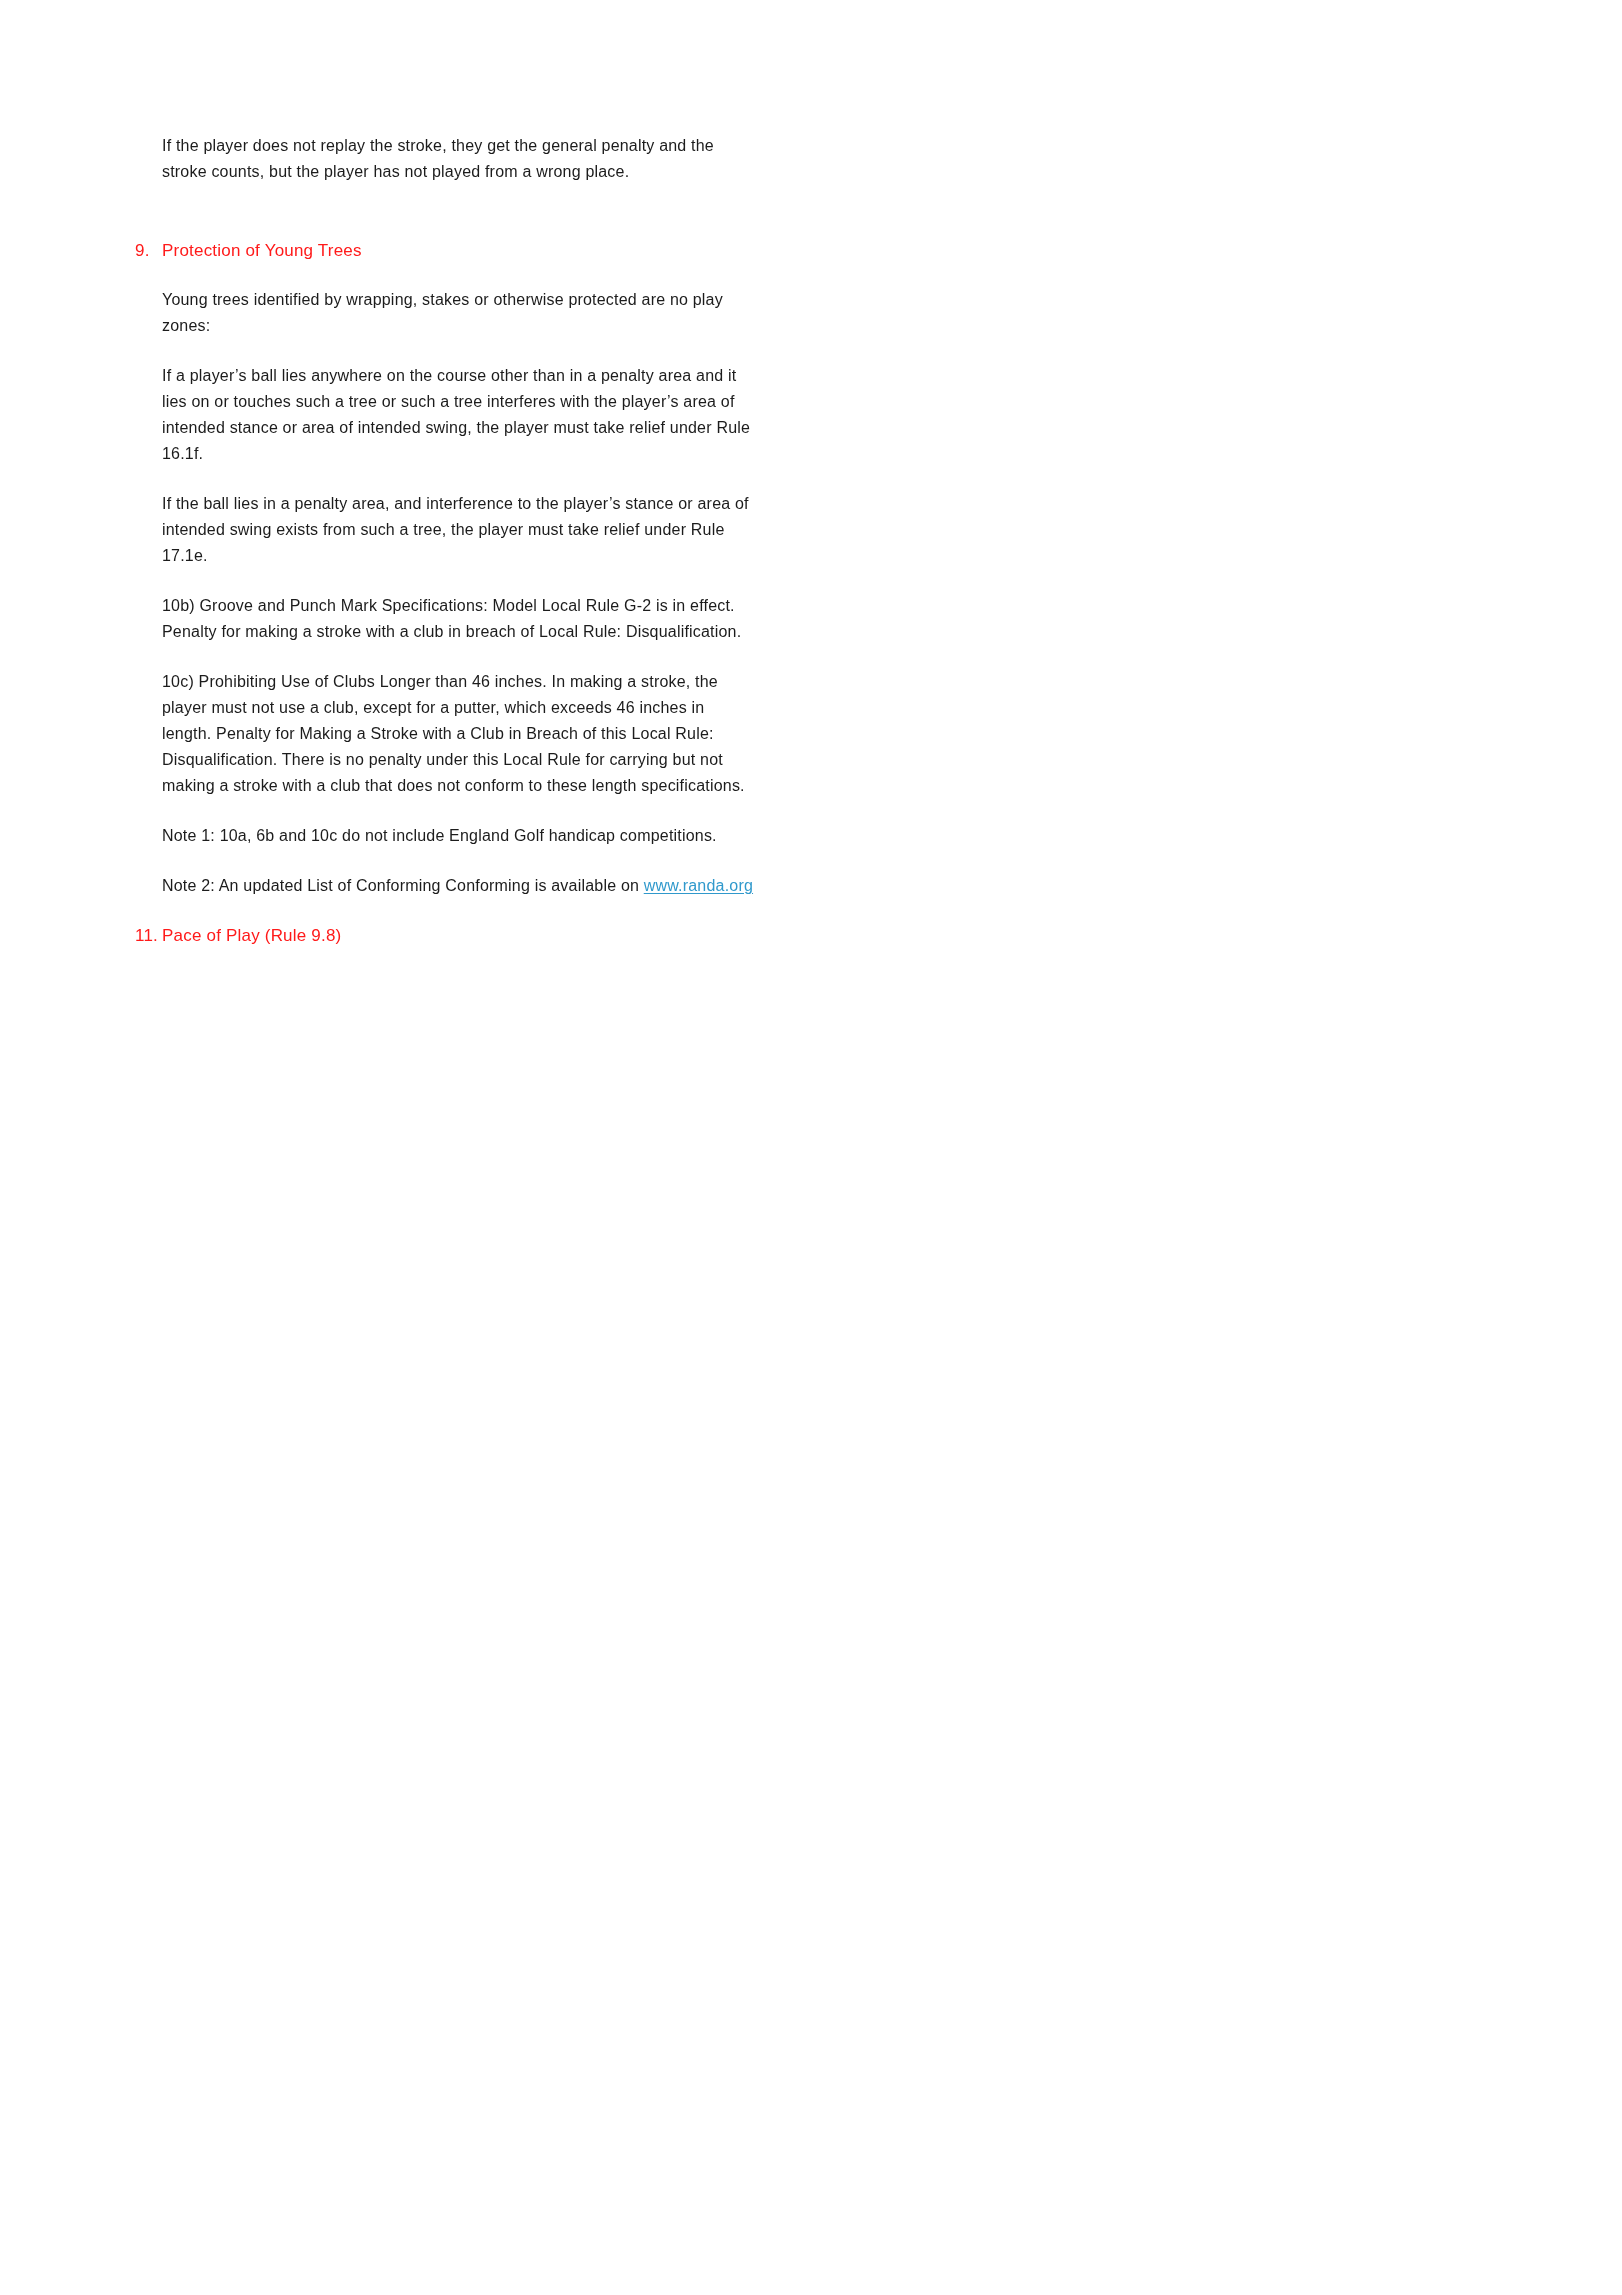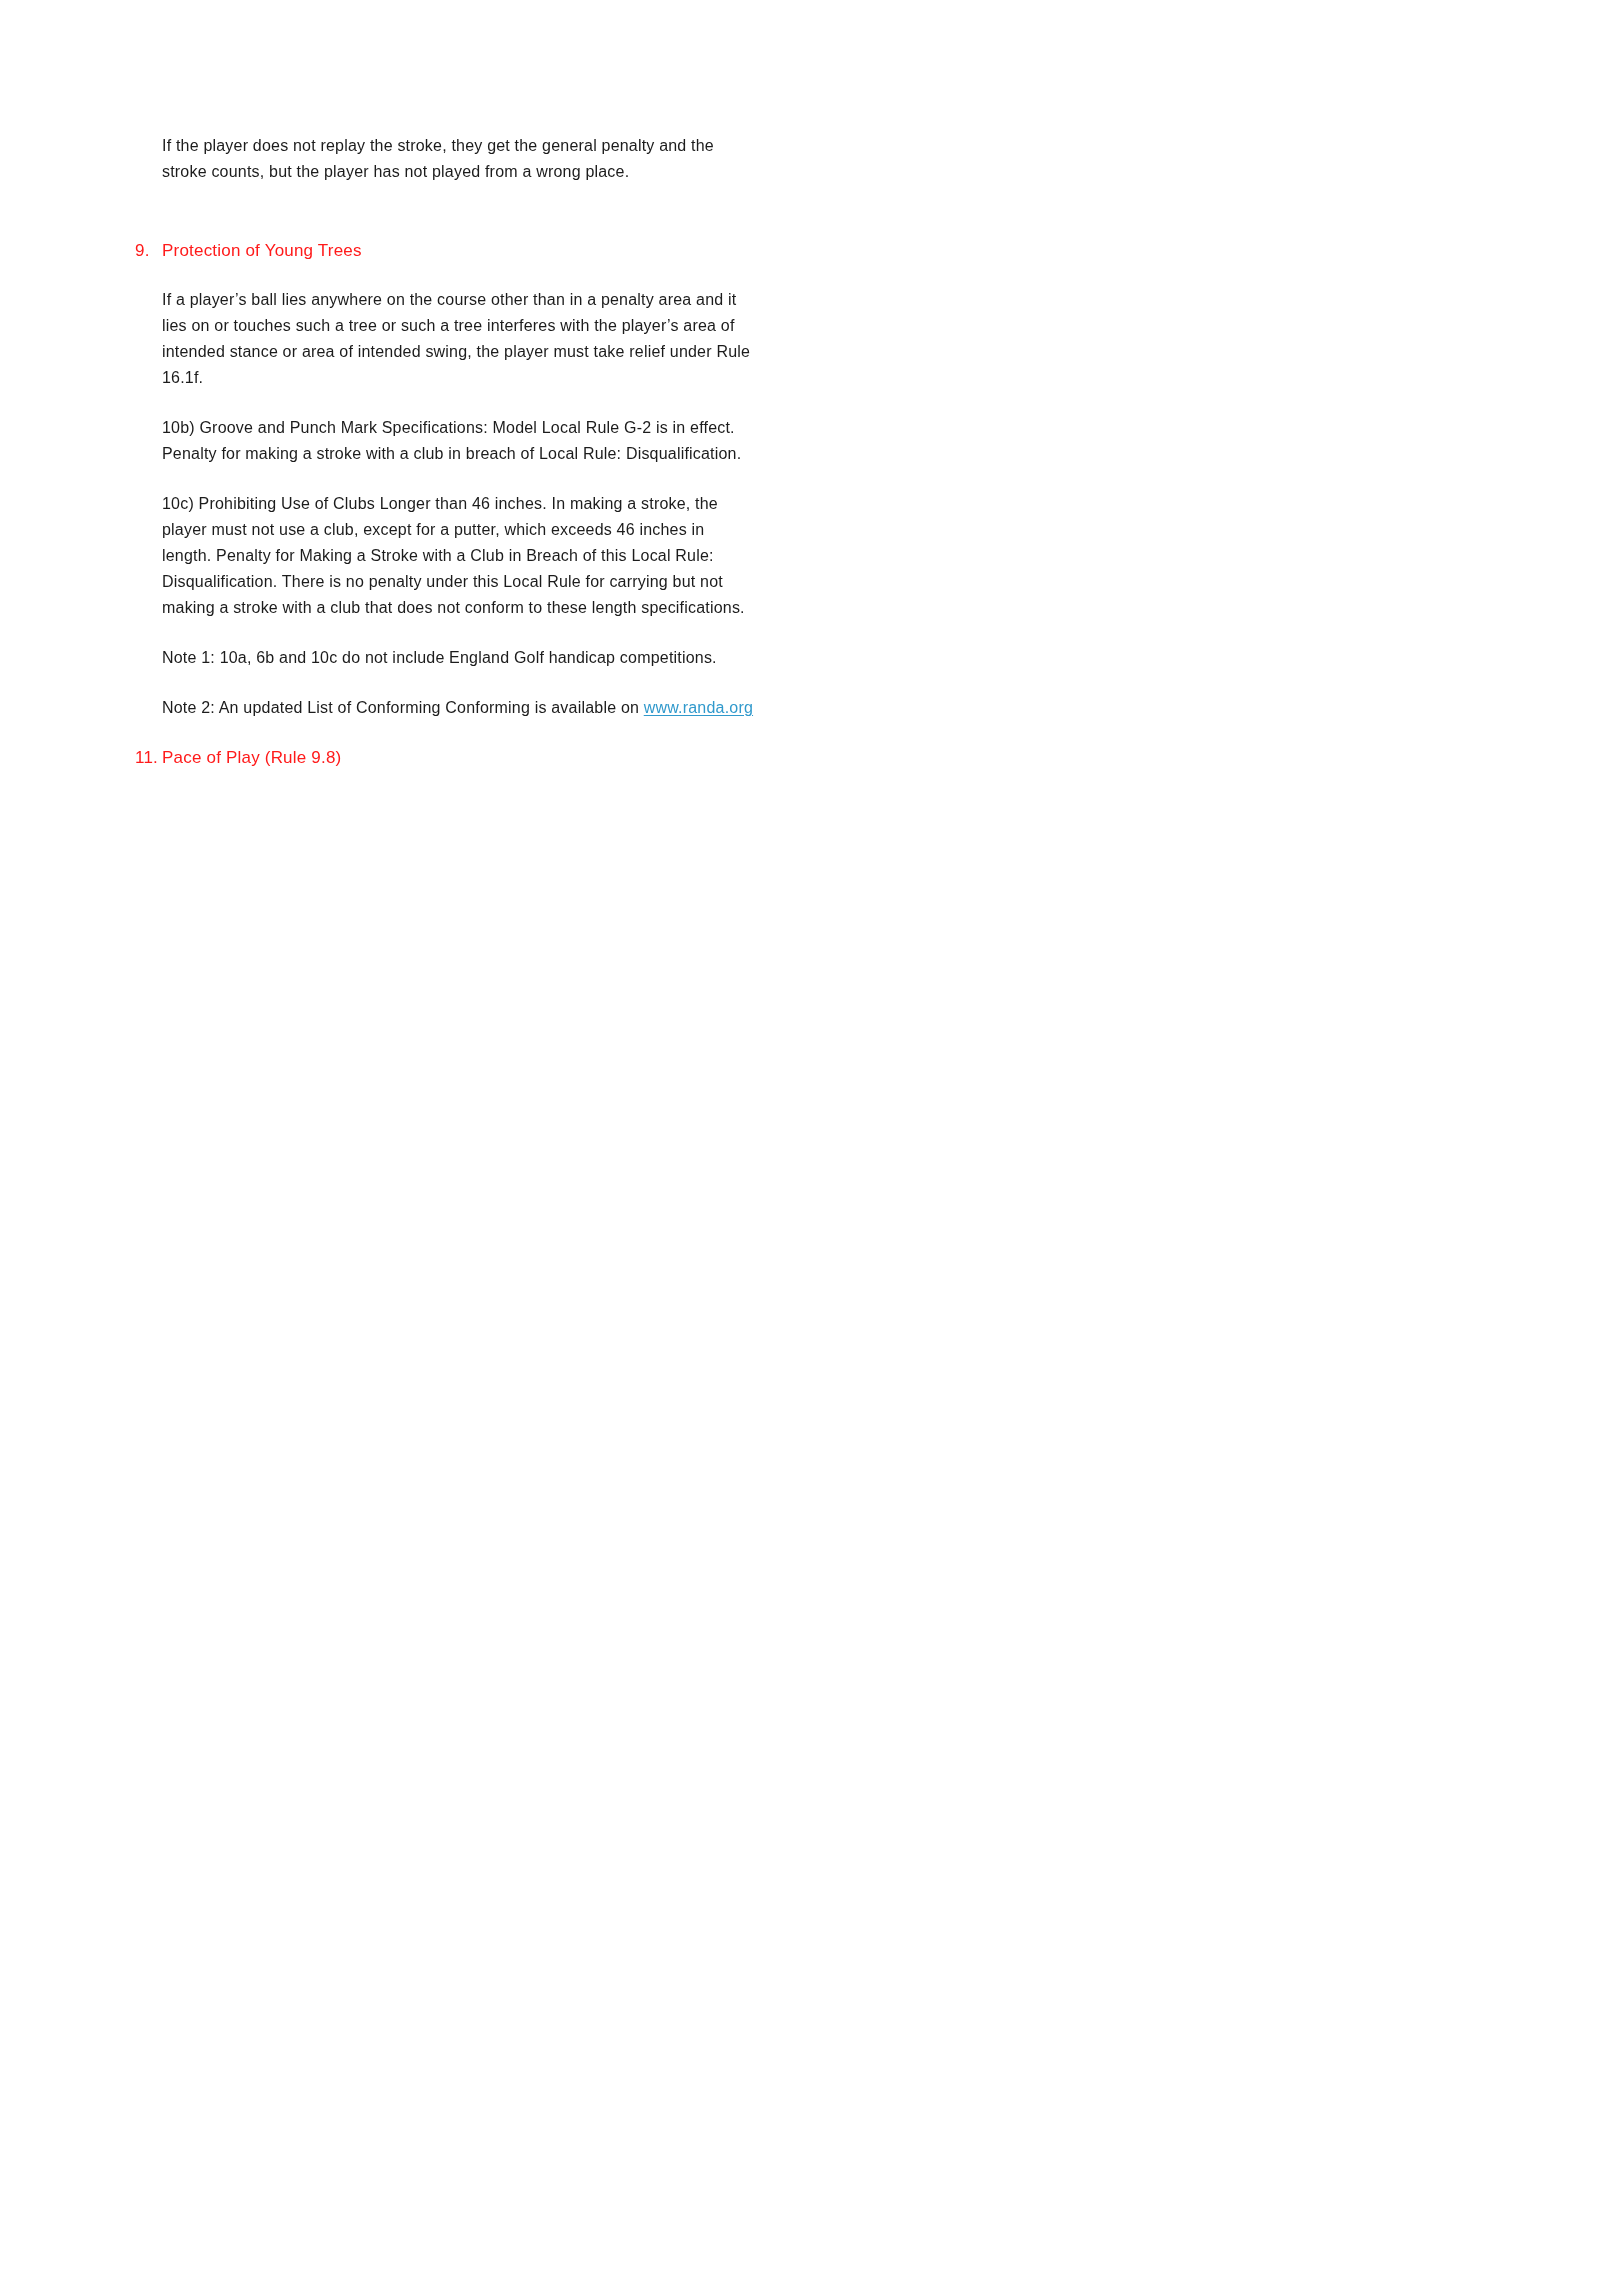--- a/index.html
+++ b/index.html
@@ -66,24 +66,29 @@
   <main class="doc-content">
 
     <p class="para">If the player does not replay the stroke, they get the general penalty and the
 stroke counts, but the player has not played from a wrong place.</p>
 
     <h2 class="heading gap-before-large">
       <span class="h-num">9.</span>
       <span class="h-label">Protection of Young Trees</span>
     </h2>
 
+    <p class="para">Young trees identified by wrapping, stakes or otherwise protected are no play
+zones:</p>
     <p class="para">If a player’s ball lies anywhere on the course other than in a penalty area and it
 lies on or touches such a tree or such a tree interferes with the player’s area of
 intended stance or area of intended swing, the player must take relief under Rule
 16.1f.</p>
+    <p class="para">If the ball lies in a penalty area, and interference to the player’s stance or area of
+intended swing exists from such a tree, the player must take relief under Rule
+17.1e.</p>
 
 
     <p class="para">10b) Groove and Punch Mark Specifications: Model Local Rule G-2 is in effect.
 Penalty for making a stroke with a club in breach of Local Rule: Disqualification.</p>
     <p class="para">10c) Prohibiting Use of Clubs Longer than 46 inches. In making a stroke, the
 player must not use a club, except for a putter, which exceeds 46 inches in
 length. Penalty for Making a Stroke with a Club in Breach of this Local Rule:
 Disqualification. There is no penalty under this Local Rule for carrying but not
 making a stroke with a club that does not conform to these length specifications.</p>
     <p class="para">Note 1: 10a, 6b and 10c do not include England Golf handicap competitions.</p>

